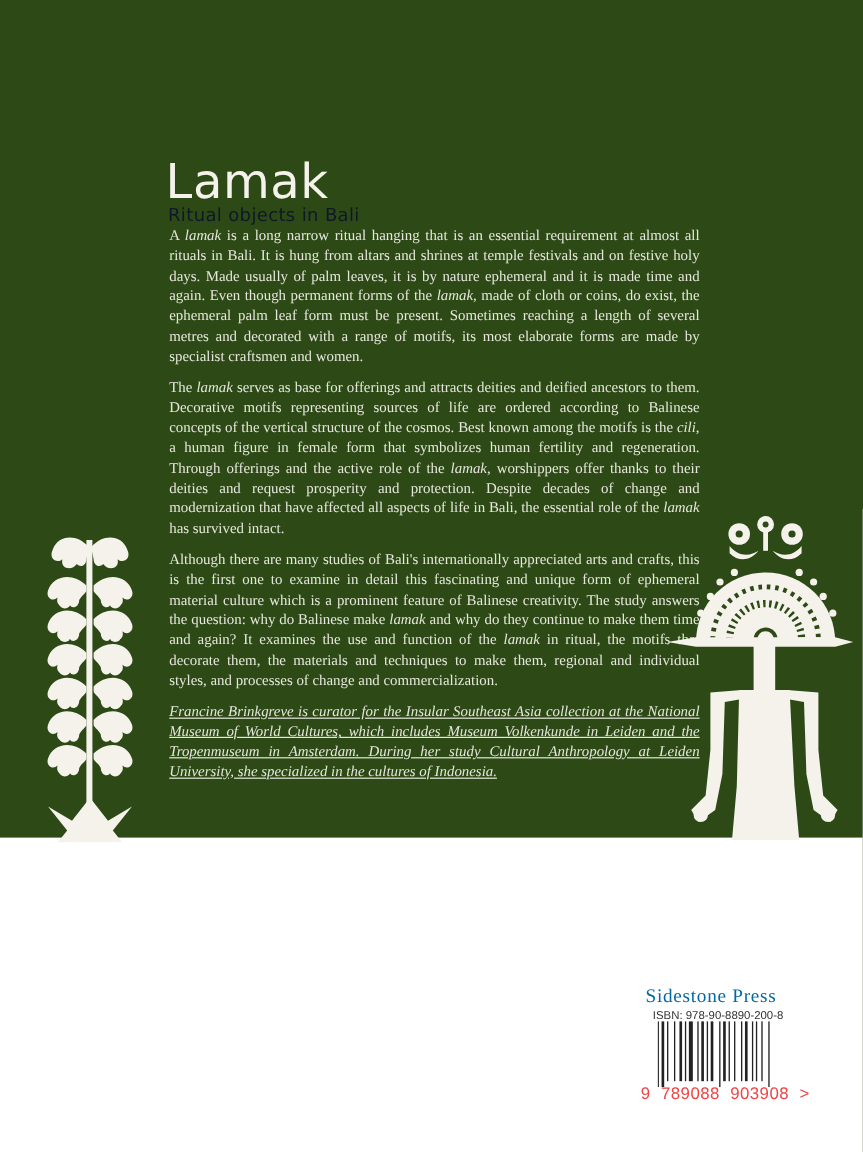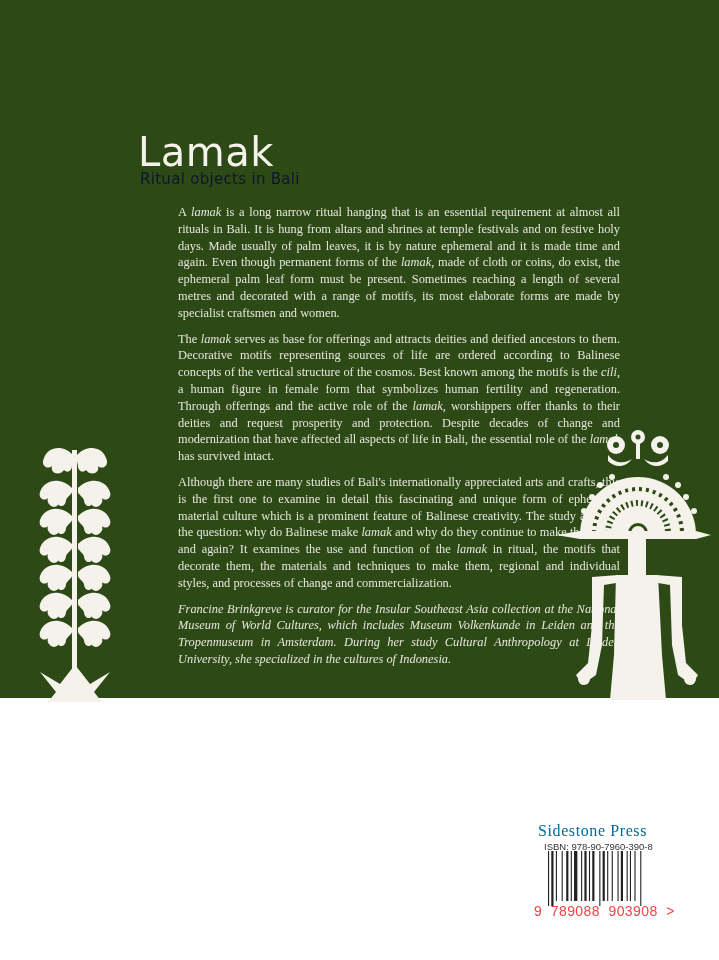--- a/index.html
+++ b/index.html
@@ -16,29 +16,28 @@
       position: absolute; left: 138px; top: 130px;
       font-family: "DejaVu Sans", sans-serif;
       font-size: 40px; line-height: 44px; color: #f4f2ea; letter-spacing: 0.5px;
     }
     .subtitle {
       position: absolute; left: 140px; top: 170px;
       font-family: "DejaVu Sans", sans-serif;
       font-size: 15px; line-height: 18px; color: #0f172a; letter-spacing: 0.3px;
     }
     .body-text {
-      position: absolute; left: 141px; top: 204px; width: 442px;
+      position: absolute; left: 141px; top: 188px; width: 442px;
       color: #e6e6dc;
       font-family: "Liberation Serif", serif;
       font-size: 12.4px; line-height: 16.8px;
       text-align: justify;
-      margin-left: 37px;
     }
     .body-text p { margin: 0 0 9px 0; }
-    .body-text p.bio { font-style: italic; margin-top: 0; }
+    .body-text p.bio { font-style: italic; margin-top: 0; text-decoration: underline; }
     .body-text em { font-style: italic; }
     .ornament { position: absolute; }
     .orn-left { left: 30px; top: 440px; width: 90px; height: 262px; }
     .orn-right { left: 556px; top: 425px; width: 155px; height: 275px; }
     .publisher {
       position: absolute; left: 538px; top: 822px;
       font-family: "Liberation Serif", serif;
       font-size: 16px; color: #0369a1; letter-spacing: 0.6px;
     }
     .isbn {
@@ -127,21 +126,21 @@
     <path d="M60 150 L102 150 L106 230 L110 275 L54 275 L58 230 Z"></path>
 
     <path d="M36 152 L62 150 L60 158 L48 160 L46 220 L40 250 L26 260 L20 250 L32 238 L36 200 Z"></path>
     <path d="M126 152 L100 150 L102 158 L114 160 L116 220 L122 250 L136 260 L142 250 L130 238 L126 200 Z"></path>
     <circle cx="28" cy="254" r="6"></circle>
       <circle cx="134" cy="254" r="6"></circle>
   </g>
 </svg>
 
 <div class="publisher">Sidestone Press</div>
-<div class="isbn">ISBN:  978-90-7960-390-8</div>
+<div class="isbn">ISBN:  978-90-8890-200-8</div>
 <svg class="barcode" viewBox="0 0 106 55" id="barcode-svg">
     <rect x="0" y="0" width="1.1" height="55" fill="#222"></rect>
     <rect x="3.3" y="0" width="2.2" height="55" fill="#222"></rect>
     <rect x="7.85" y="0" width="1.1" height="50" fill="#222"></rect>
     <rect x="13.65" y="0" width="1.1" height="50" fill="#222"></rect>
     <rect x="18.2" y="0" width="2.2" height="50" fill="#222"></rect>
     <rect x="22.749999999999996" y="0" width="1.1" height="50" fill="#222"></rect>
     <rect x="26.049999999999994" y="0" width="3.3000000000000003" height="50" fill="#222"></rect>
     <rect x="33.099999999999994" y="0" width="1.1" height="50" fill="#222"></rect>
     <rect x="36.39999999999999" y="0" width="2.2" height="50" fill="#222"></rect>

